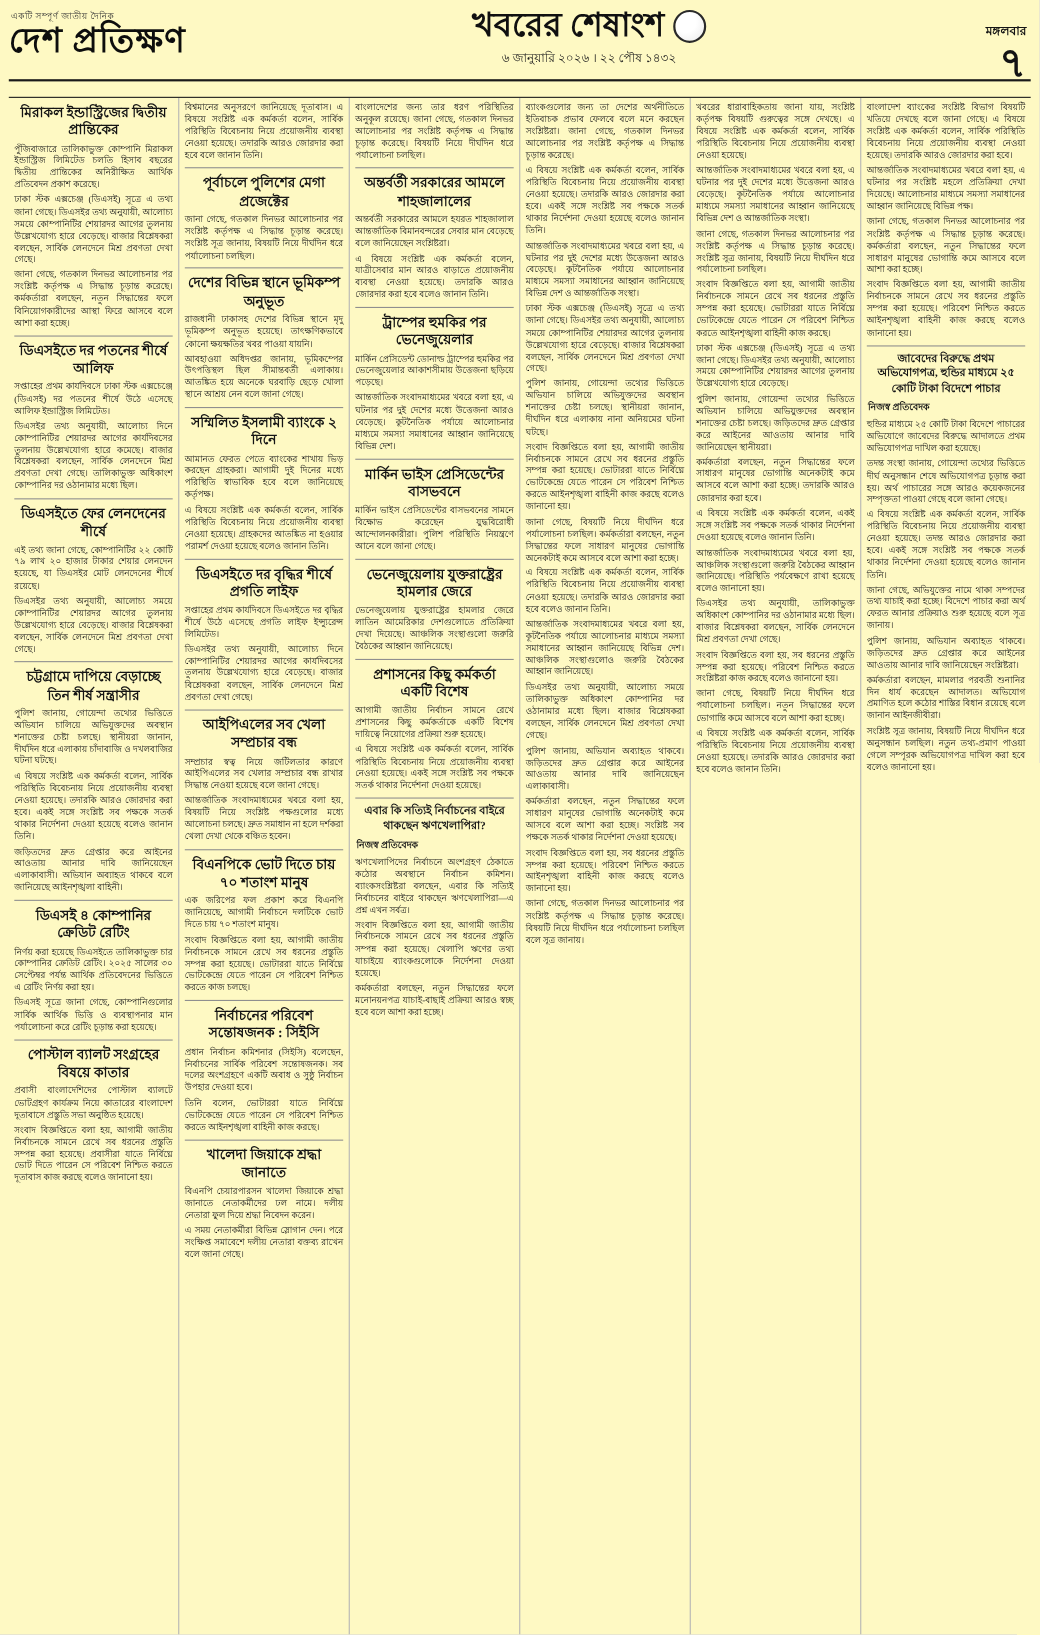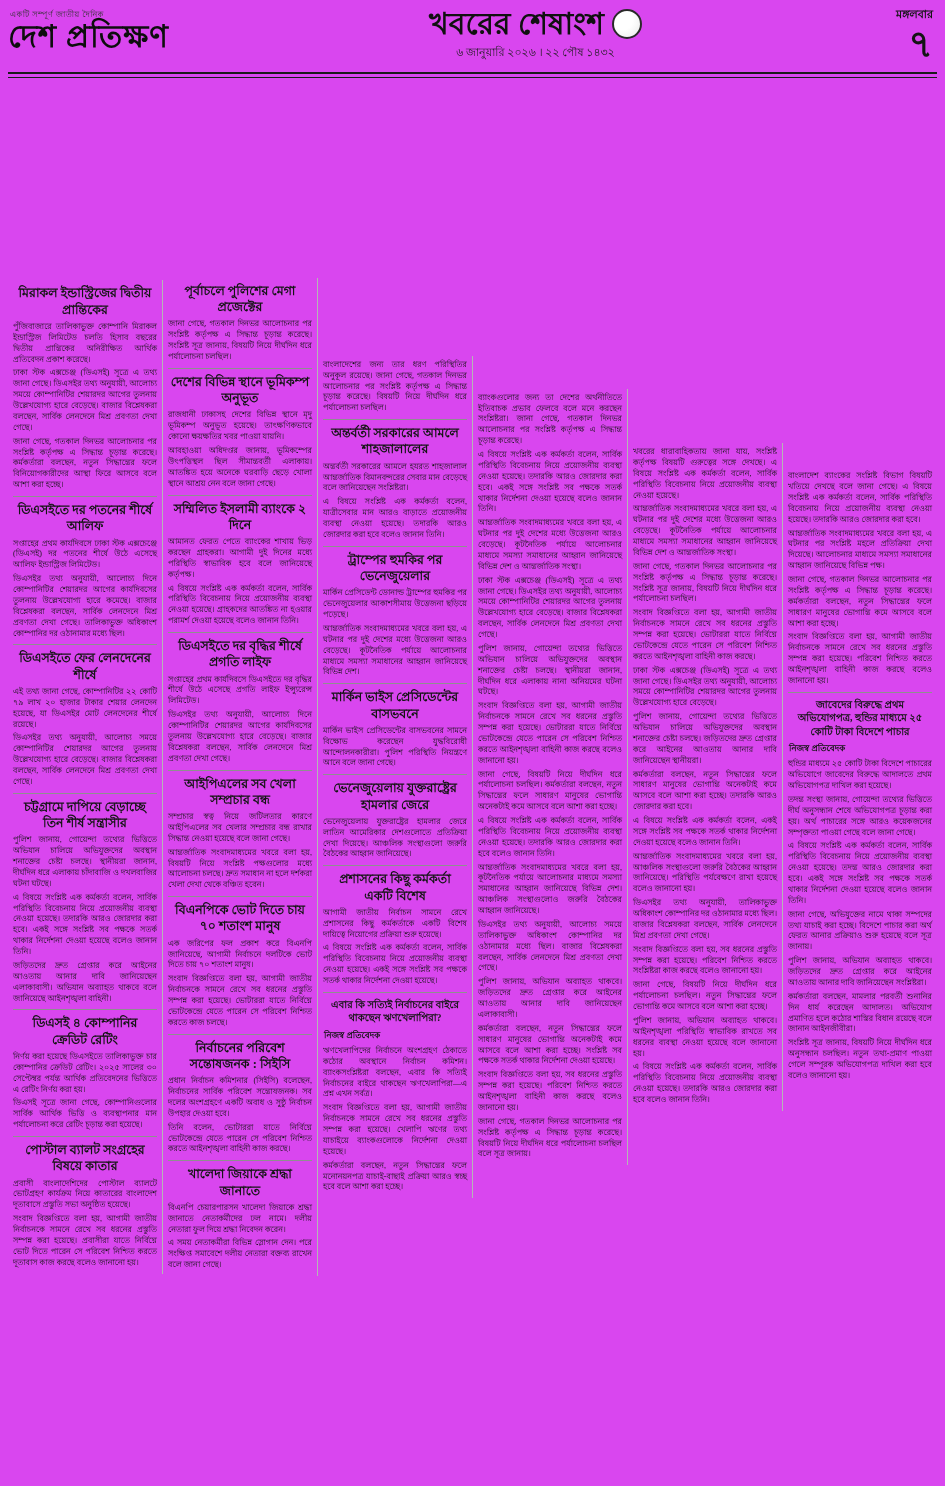--- a/index.html
+++ b/index.html
@@ -1,37 +1,37 @@
 <!DOCTYPE html>
 <html><head>
 <meta charset="utf-8">
 <style>
   html,body{margin:0;padding:0;background:#d9d9d9;}
   .page{
-    width:945px;height:1486px;margin:0 auto;background:#d946ef;color:#141414;
+    width:945px;height:1486px;margin:0 auto;background:#fef9c3;color:#141414;
     box-sizing:border-box;padding:6px 8px;position:relative;overflow:hidden;
     font-family:"Liberation Serif","DejaVu Serif",serif;
   }
   
   .header{display:flex;align-items:flex-start;justify-content:space-between;
     border-bottom:2px solid #1a1a1a;padding-bottom:4px;height:68px;box-sizing:border-box;}
   .masthead{width:250px;}
   .tagline{font-size:8px;color:#333;letter-spacing:.5px;margin:2px 0 0 2px;}
   .paper-name{font-size:31px;font-weight:bold;line-height:1.05;color:#0d0d0d;letter-spacing:1px;}
   .section-block{flex:1;display:flex;flex-direction:column;align-items:center;justify-content:flex-start;padding-top:2px;}
   .section-row{display:flex;align-items:center;gap:8px;}
   .section-title{font-size:30px;font-weight:bold;margin:0;line-height:1.05;color:#101010;}
   .emblem{width:26px;height:26px;border-radius:50%;border:2px solid #2a2a2a;display:inline-block;
     background:radial-gradient(circle at 35% 35%, #fff 0 40%, #e9e9e9 100%);}
   .date-line{font-size:11px;margin-top:4px;color:#1c1c1c;}
   .page-meta{width:120px;display:flex;flex-direction:column;align-items:flex-end;padding-right:4px;}
-  .day{font-size:11px;font-weight:bold;margin-top:0;}
+  .day{font-size:11px;font-weight:bold;margin-top:14px;}
   .page-number{font-size:38px;font-weight:bold;line-height:1;margin-top:0;}
   
-  .columns{display:flex;margin-top:3px;border-top:1px solid #1a1a1a;height:1398px;overflow:hidden;align-items:center;}
+  .columns{display:flex;margin-top:14px;border-top:1px solid #1a1a1a;height:1398px;overflow:hidden;}
   .col{flex:1 1 0;padding:4px 5px 0 5px;border-right:1px solid #b5b5b5;overflow:hidden;min-width:0;}
   .col:last-child{border-right:none;}
   .article{margin-bottom:5px;}
   .article + .article{border-top:1px solid #8f8f8f;padding-top:4px;}
   .headline{font-size:12.5px;font-weight:bold;text-align:center;line-height:1.3;margin:1px 2px 4px 2px;}
   .headline.large{font-size:10px;line-height:1.35;}
   .byline{font-size:8.5px;font-weight:bold;margin:0 0 3px 1px;}
   .article p{font-size:8px;line-height:1.36;text-align:justify;margin:0 0 3px 0;
     word-break:break-word;hyphens:auto;}
 </style>
@@ -87,20 +87,23 @@
           <p>নির্ণয় করা হয়েছে ডিএসইতে তালিকাভুক্ত চার কোম্পানির ক্রেডিট রেটিং। ২০২৫ সালের ৩০ সেপ্টেম্বর পর্যন্ত আর্থিক প্রতিবেদনের ভিত্তিতে এ রেটিং নির্ণয় করা হয়।</p>
           <p>ডিএসই সূত্রে জানা গেছে, কোম্পানিগুলোর সার্বিক আর্থিক ভিত্তি ও ব্যবস্থাপনার মান পর্যালোচনা করে রেটিং চূড়ান্ত করা হয়েছে।</p>
         </article>
         <article class="article">
           <h2 class="headline">পোস্টাল ব্যালট সংগ্রহের বিষয়ে কাতার</h2>
           <p>প্রবাসী বাংলাদেশিদের পোস্টাল ব্যালটে ভোটগ্রহণ কার্যক্রম নিয়ে কাতারের বাংলাদেশ দূতাবাসে প্রস্তুতি সভা অনুষ্ঠিত হয়েছে।</p>
           <p>সংবাদ বিজ্ঞপ্তিতে বলা হয়, আগামী জাতীয় নির্বাচনকে সামনে রেখে সব ধরনের প্রস্তুতি সম্পন্ন করা হয়েছে। প্রবাসীরা যাতে নির্বিঘ্নে ভোট দিতে পারেন সে পরিবেশ নিশ্চিত করতে দূতাবাস কাজ করছে বলেও জানানো হয়।</p>
         </article>
       </div>
       <div class="col">
+        <article class="article">
+          <p>বিশ্বমানের অনুসরণে জানিয়েছে দূতাবাস। এ বিষয়ে সংশ্লিষ্ট এক কর্মকর্তা বলেন, সার্বিক পরিস্থিতি বিবেচনায় নিয়ে প্রয়োজনীয় ব্যবস্থা নেওয়া হয়েছে। তদারকি আরও জোরদার করা হবে বলে জানান তিনি।</p>
+        </article>
         <article class="article">
           <h2 class="headline">পূর্বাচলে পুলিশের মেগা প্রজেক্টের</h2>
           <p>জানা গেছে, গতকাল দিনভর আলোচনার পর সংশ্লিষ্ট কর্তৃপক্ষ এ সিদ্ধান্ত চূড়ান্ত করেছে। সংশ্লিষ্ট সূত্র জানায়, বিষয়টি নিয়ে দীর্ঘদিন ধরে পর্যালোচনা চলছিল।</p>
         </article>
         <article class="article">
           <h2 class="headline">দেশের বিভিন্ন স্থানে ভূমিকম্প অনুভূত</h2>
           <p>রাজধানী ঢাকাসহ দেশের বিভিন্ন স্থানে মৃদু ভূমিকম্প অনুভূত হয়েছে। তাৎক্ষণিকভাবে কোনো ক্ষয়ক্ষতির খবর পাওয়া যায়নি।</p>
           <p>আবহাওয়া অধিদপ্তর জানায়, ভূমিকম্পের উৎপত্তিস্থল ছিল সীমান্তবর্তী এলাকায়। আতঙ্কিত হয়ে অনেকে ঘরবাড়ি ছেড়ে খোলা স্থানে আশ্রয় নেন বলে জানা গেছে।</p>
         </article>
         <article class="article">
@@ -194,21 +197,20 @@
           <p>জানা গেছে, গতকাল দিনভর আলোচনার পর সংশ্লিষ্ট কর্তৃপক্ষ এ সিদ্ধান্ত চূড়ান্ত করেছে। সংশ্লিষ্ট সূত্র জানায়, বিষয়টি নিয়ে দীর্ঘদিন ধরে পর্যালোচনা চলছিল।</p>
           <p>সংবাদ বিজ্ঞপ্তিতে বলা হয়, আগামী জাতীয় নির্বাচনকে সামনে রেখে সব ধরনের প্রস্তুতি সম্পন্ন করা হয়েছে। ভোটাররা যাতে নির্বিঘ্নে ভোটকেন্দ্রে যেতে পারেন সে পরিবেশ নিশ্চিত করতে আইনশৃঙ্খলা বাহিনী কাজ করছে।</p>
           <p>ঢাকা স্টক এক্সচেঞ্জ (ডিএসই) সূত্রে এ তথ্য জানা গেছে। ডিএসইর তথ্য অনুযায়ী, আলোচ্য সময়ে কোম্পানিটির শেয়ারদর আগের তুলনায় উল্লেখযোগ্য হারে বেড়েছে।</p>
           <p>পুলিশ জানায়, গোয়েন্দা তথ্যের ভিত্তিতে অভিযান চালিয়ে অভিযুক্তদের অবস্থান শনাক্তের চেষ্টা চলছে। জড়িতদের দ্রুত গ্রেপ্তার করে আইনের আওতায় আনার দাবি জানিয়েছেন স্থানীয়রা।</p>
           <p>কর্মকর্তারা বলছেন, নতুন সিদ্ধান্তের ফলে সাধারণ মানুষের ভোগান্তি অনেকটাই কমে আসবে বলে আশা করা হচ্ছে। তদারকি আরও জোরদার করা হবে।</p>
           <p>এ বিষয়ে সংশ্লিষ্ট এক কর্মকর্তা বলেন, একই সঙ্গে সংশ্লিষ্ট সব পক্ষকে সতর্ক থাকার নির্দেশনা দেওয়া হয়েছে বলেও জানান তিনি।</p>
           <p>আন্তর্জাতিক সংবাদমাধ্যমের খবরে বলা হয়, আঞ্চলিক সংস্থাগুলো জরুরি বৈঠকের আহ্বান জানিয়েছে। পরিস্থিতি পর্যবেক্ষণে রাখা হয়েছে বলেও জানানো হয়।</p>
           <p>ডিএসইর তথ্য অনুযায়ী, তালিকাভুক্ত অধিকাংশ কোম্পানির দর ওঠানামার মধ্যে ছিল। বাজার বিশ্লেষকরা বলছেন, সার্বিক লেনদেনে মিশ্র প্রবণতা দেখা গেছে।</p>
           <p>সংবাদ বিজ্ঞপ্তিতে বলা হয়, সব ধরনের প্রস্তুতি সম্পন্ন করা হয়েছে। পরিবেশ নিশ্চিত করতে সংশ্লিষ্টরা কাজ করছে বলেও জানানো হয়।</p>
           <p>জানা গেছে, বিষয়টি নিয়ে দীর্ঘদিন ধরে পর্যালোচনা চলছিল। নতুন সিদ্ধান্তের ফলে ভোগান্তি কমে আসবে বলে আশা করা হচ্ছে।</p>
-          <p>পুলিশ জানায়, অভিযান অব্যাহত থাকবে। আইনশৃঙ্খলা পরিস্থিতি স্বাভাবিক রাখতে সব ধরনের ব্যবস্থা নেওয়া হয়েছে বলে জানানো হয়।</p>
           <p>এ বিষয়ে সংশ্লিষ্ট এক কর্মকর্তা বলেন, সার্বিক পরিস্থিতি বিবেচনায় নিয়ে প্রয়োজনীয় ব্যবস্থা নেওয়া হয়েছে। তদারকি আরও জোরদার করা হবে বলেও জানান তিনি।</p>
         </article>
       </div>
       <div class="col">
         <article class="article">
           <p>বাংলাদেশ ব্যাংকের সংশ্লিষ্ট বিভাগ বিষয়টি খতিয়ে দেখছে বলে জানা গেছে। এ বিষয়ে সংশ্লিষ্ট এক কর্মকর্তা বলেন, সার্বিক পরিস্থিতি বিবেচনায় নিয়ে প্রয়োজনীয় ব্যবস্থা নেওয়া হয়েছে। তদারকি আরও জোরদার করা হবে।</p>
           <p>আন্তর্জাতিক সংবাদমাধ্যমের খবরে বলা হয়, এ ঘটনার পর সংশ্লিষ্ট মহলে প্রতিক্রিয়া দেখা দিয়েছে। আলোচনার মাধ্যমে সমস্যা সমাধানের আহ্বান জানিয়েছে বিভিন্ন পক্ষ।</p>
           <p>জানা গেছে, গতকাল দিনভর আলোচনার পর সংশ্লিষ্ট কর্তৃপক্ষ এ সিদ্ধান্ত চূড়ান্ত করেছে। কর্মকর্তারা বলছেন, নতুন সিদ্ধান্তের ফলে সাধারণ মানুষের ভোগান্তি কমে আসবে বলে আশা করা হচ্ছে।</p>
           <p>সংবাদ বিজ্ঞপ্তিতে বলা হয়, আগামী জাতীয় নির্বাচনকে সামনে রেখে সব ধরনের প্রস্তুতি সম্পন্ন করা হয়েছে। পরিবেশ নিশ্চিত করতে আইনশৃঙ্খলা বাহিনী কাজ করছে বলেও জানানো হয়।</p>
         </article>

